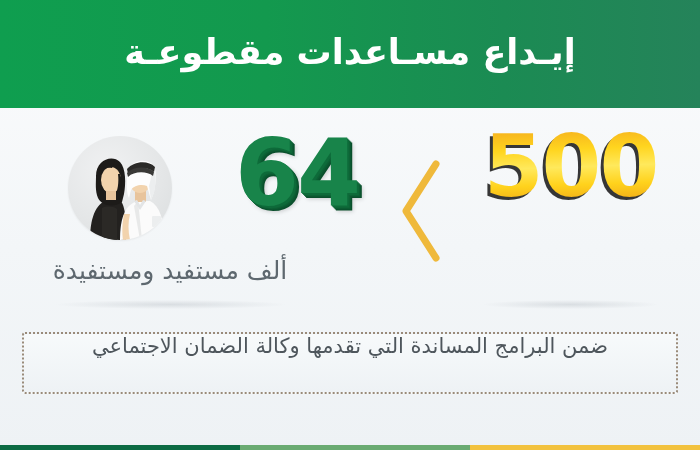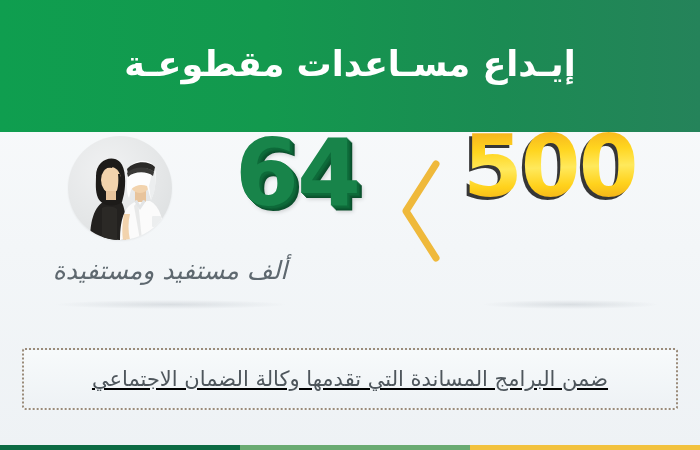--- a/index.html
+++ b/index.html
@@ -21,21 +21,21 @@
     background: linear-gradient(180deg, #fbfcfd 0%, #f3f6f8 55%, #eef2f5 100%);
     overflow: hidden;
   }
 
   
   .header-band {
     position: absolute;
     top: 0;
     left: 0;
     width: 700px;
-    height: 132px;
+    height: 108px;
     background: linear-gradient(90deg, #0f9e4f 0%, #13994e 38%, #1b8b53 72%, #25835a 100%);
     display: flex;
     align-items: center;
     justify-content: center;
     direction: rtl;
   }
   .header-title {
     color: #ffffff;
     font-size: 35px;
     font-weight: 700;
@@ -54,20 +54,21 @@
     height: 215px;
     direction: rtl;
   }
 
   
   .money-group {
     position: absolute;
     right: 22px;
     top: 18px;
     width: 215px;
+    text-align: center;
   }
   .money-value {
     font-size: 86px;
     line-height: 0.95;
     font-weight: 700;
     letter-spacing: -2px;
     background: linear-gradient(178deg, #f3a81d 0%, #ffd51f 30%, #ffe95c 50%, #ffd21c 70%, #eb9a16 100%);
     -webkit-background-clip: text;
     background-clip: text;
     color: transparent;
@@ -138,49 +139,46 @@
   .benef-caption {
     position: absolute;
     right: 380px;
     top: 148px;
     width: 300px;
     text-align: center;
     font-size: 25px;
     font-weight: 400;
     color: #5e686f;
     white-space: nowrap;
-    font-style: italic;
   }
 
   
   .ground-shadow {
     position: absolute;
     height: 9px;
     border-radius: 50%;
     background: radial-gradient(ellipse at center, rgba(120,130,140,0.20) 0%, rgba(120,130,140,0.0) 72%);
   }
   .gs-left  { right: 414px; top: 192px; width: 230px; }
   .gs-right { right: 42px;  top: 192px; width: 175px; }
 
   
   .note-box {
     position: absolute;
     left: 22px;
-    top: 348px;
+    top: 332px;
     width: 656px;
     height: 62px;
     box-sizing: border-box;
     border: 2px dotted #9a8b7a;
     border-radius: 3px;
     background: linear-gradient(180deg, #f7fafb 0%, #eef2f5 100%);
     display: flex;
-    align-items: center;
     justify-content: center;
     direction: rtl;
-    text-decoration: underline;
   }
   .note-text {
     font-size: 21px;
     color: #4e565c;
     white-space: nowrap;
     letter-spacing: 0px;
   }
 
   
   .footer-bar {

